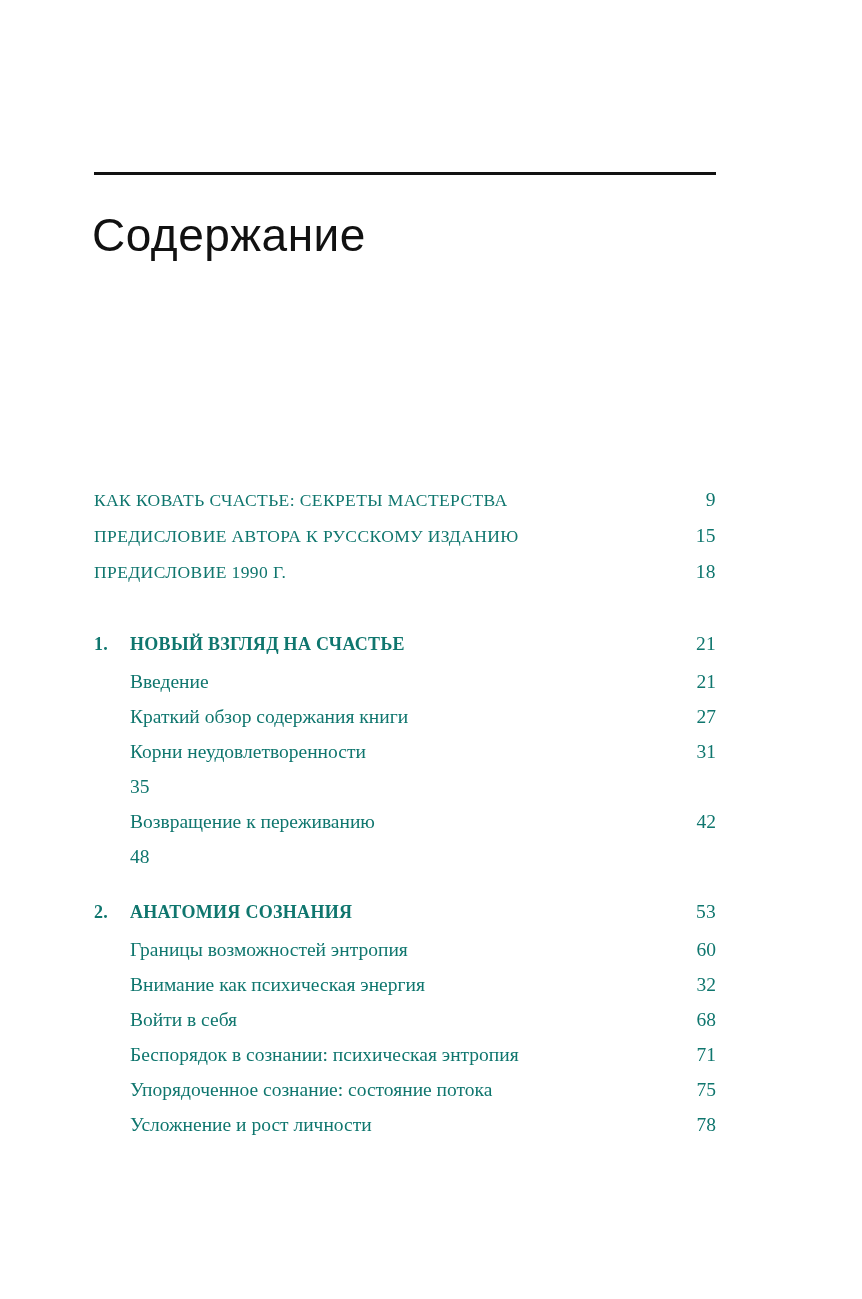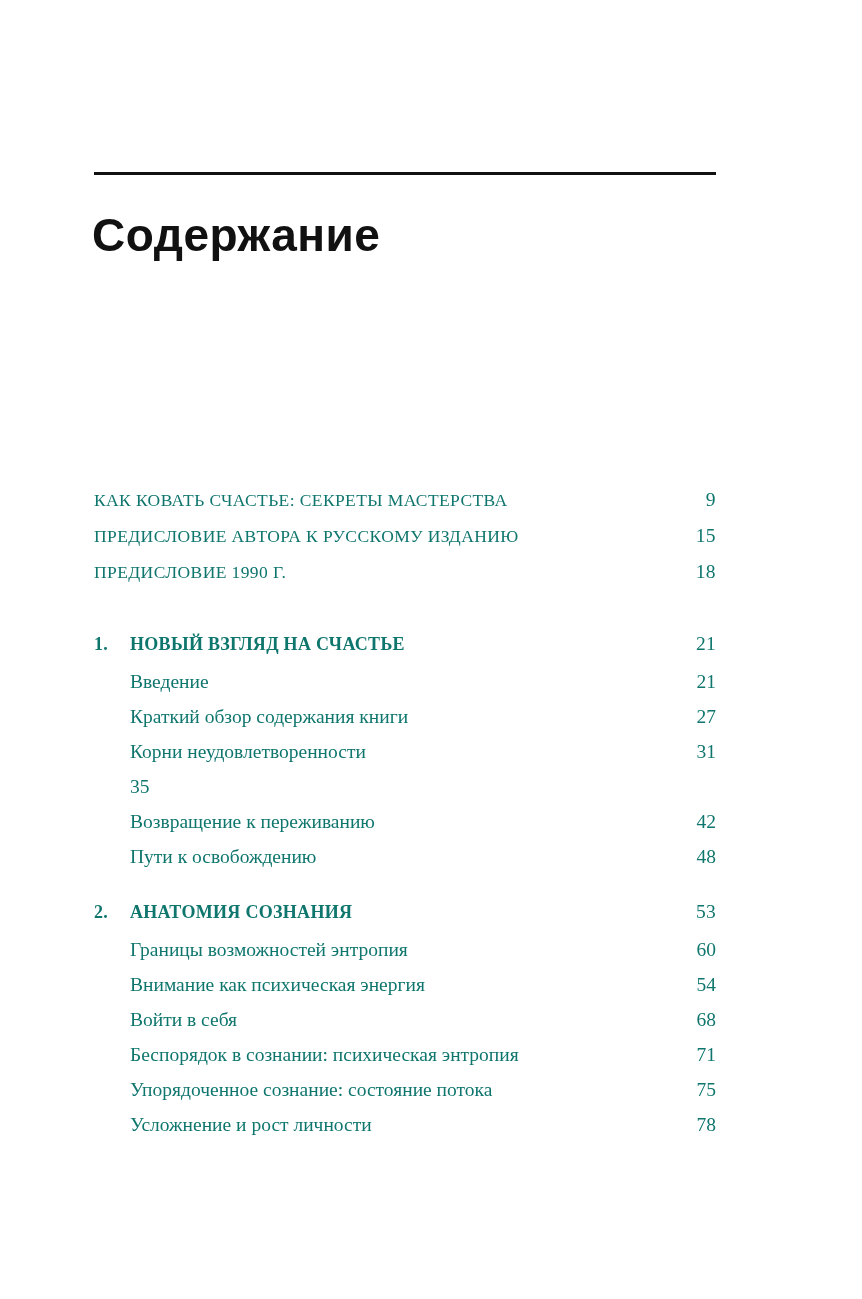--- a/index.html
+++ b/index.html
@@ -21,21 +21,21 @@
     top: 172px;
     width: 622px;
     height: 3px;
     background: #111111;
   }
   .page-title {
     position: absolute;
     left: 92px;
     top: 208px;
     font-family: "Liberation Sans", sans-serif;
-    font-weight: 700;
+    font-weight: 400;
     font-size: 46px;
     letter-spacing: 0.5px;
     color: #111111;
   }
   .toc {
     position: absolute;
     left: 94px;
     top: 482px;
     width: 622px;
     font-family: "Liberation Serif", serif;
@@ -120,36 +120,35 @@
       <span class="pagenum">31</span>
     </div>
     <div class="row sec-row">
       <span class="pagenum">35</span>
     </div>
     <div class="row sec-row">
       <span class="label">Возвращение к переживанию</span>
       <span class="pagenum">42</span>
     </div>
     <div class="row sec-row">
-      <span class="label">Пути к освобождению</span>
       <span class="pagenum">48</span>
     </div>
 
     <div class="row ch-head ch2">
       <span class="num">2.</span>
       <span class="label">АНАТОМИЯ СОЗНАНИЯ</span>
       <span class="pagenum">53</span>
     </div>
     <div class="row sec-row">
       <span class="label">Границы возможностей энтропия</span>
       <span class="pagenum">60</span>
     </div>
     <div class="row sec-row">
       <span class="label">Внимание как психическая энергия</span>
-      <span class="pagenum">54</span>
+      <span class="pagenum">32</span>
     </div>
     <div class="row sec-row">
       <span class="label">Войти в себя</span>
       <span class="pagenum">68</span>
     </div>
     <div class="row sec-row">
       <span class="label">Беспорядок в сознании: психическая энтропия</span>
       <span class="pagenum">71</span>
     </div>
     <div class="row sec-row">

